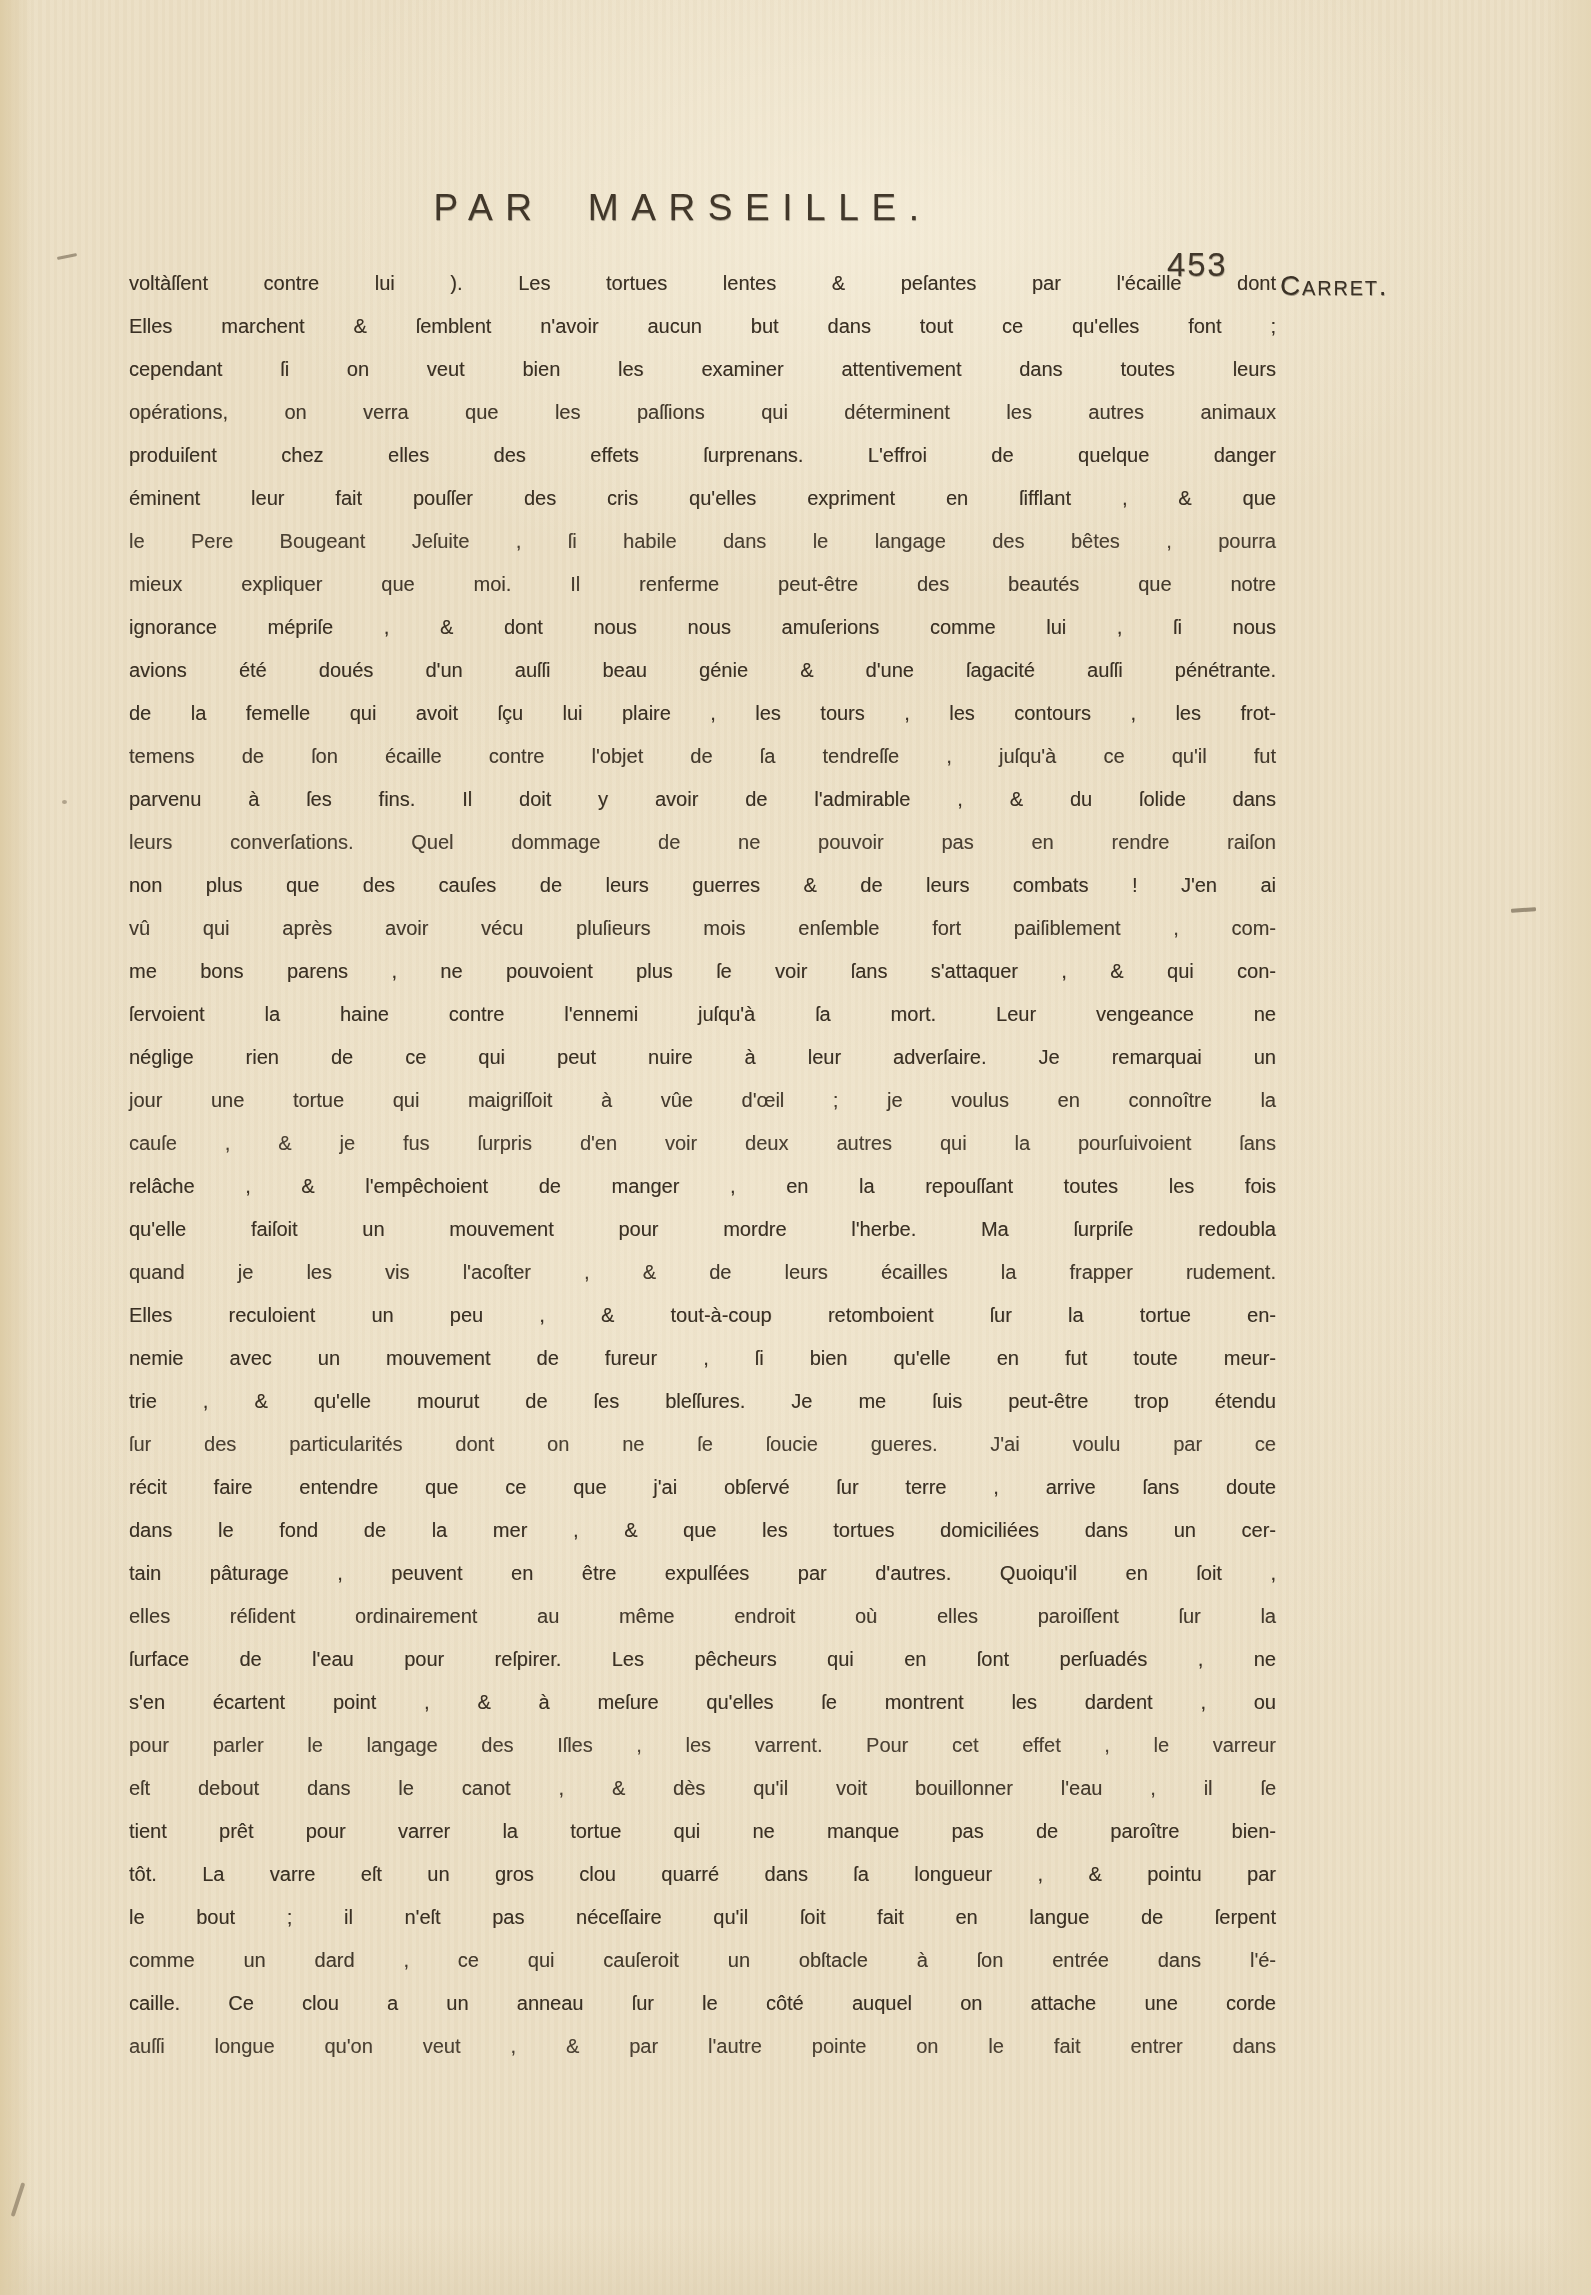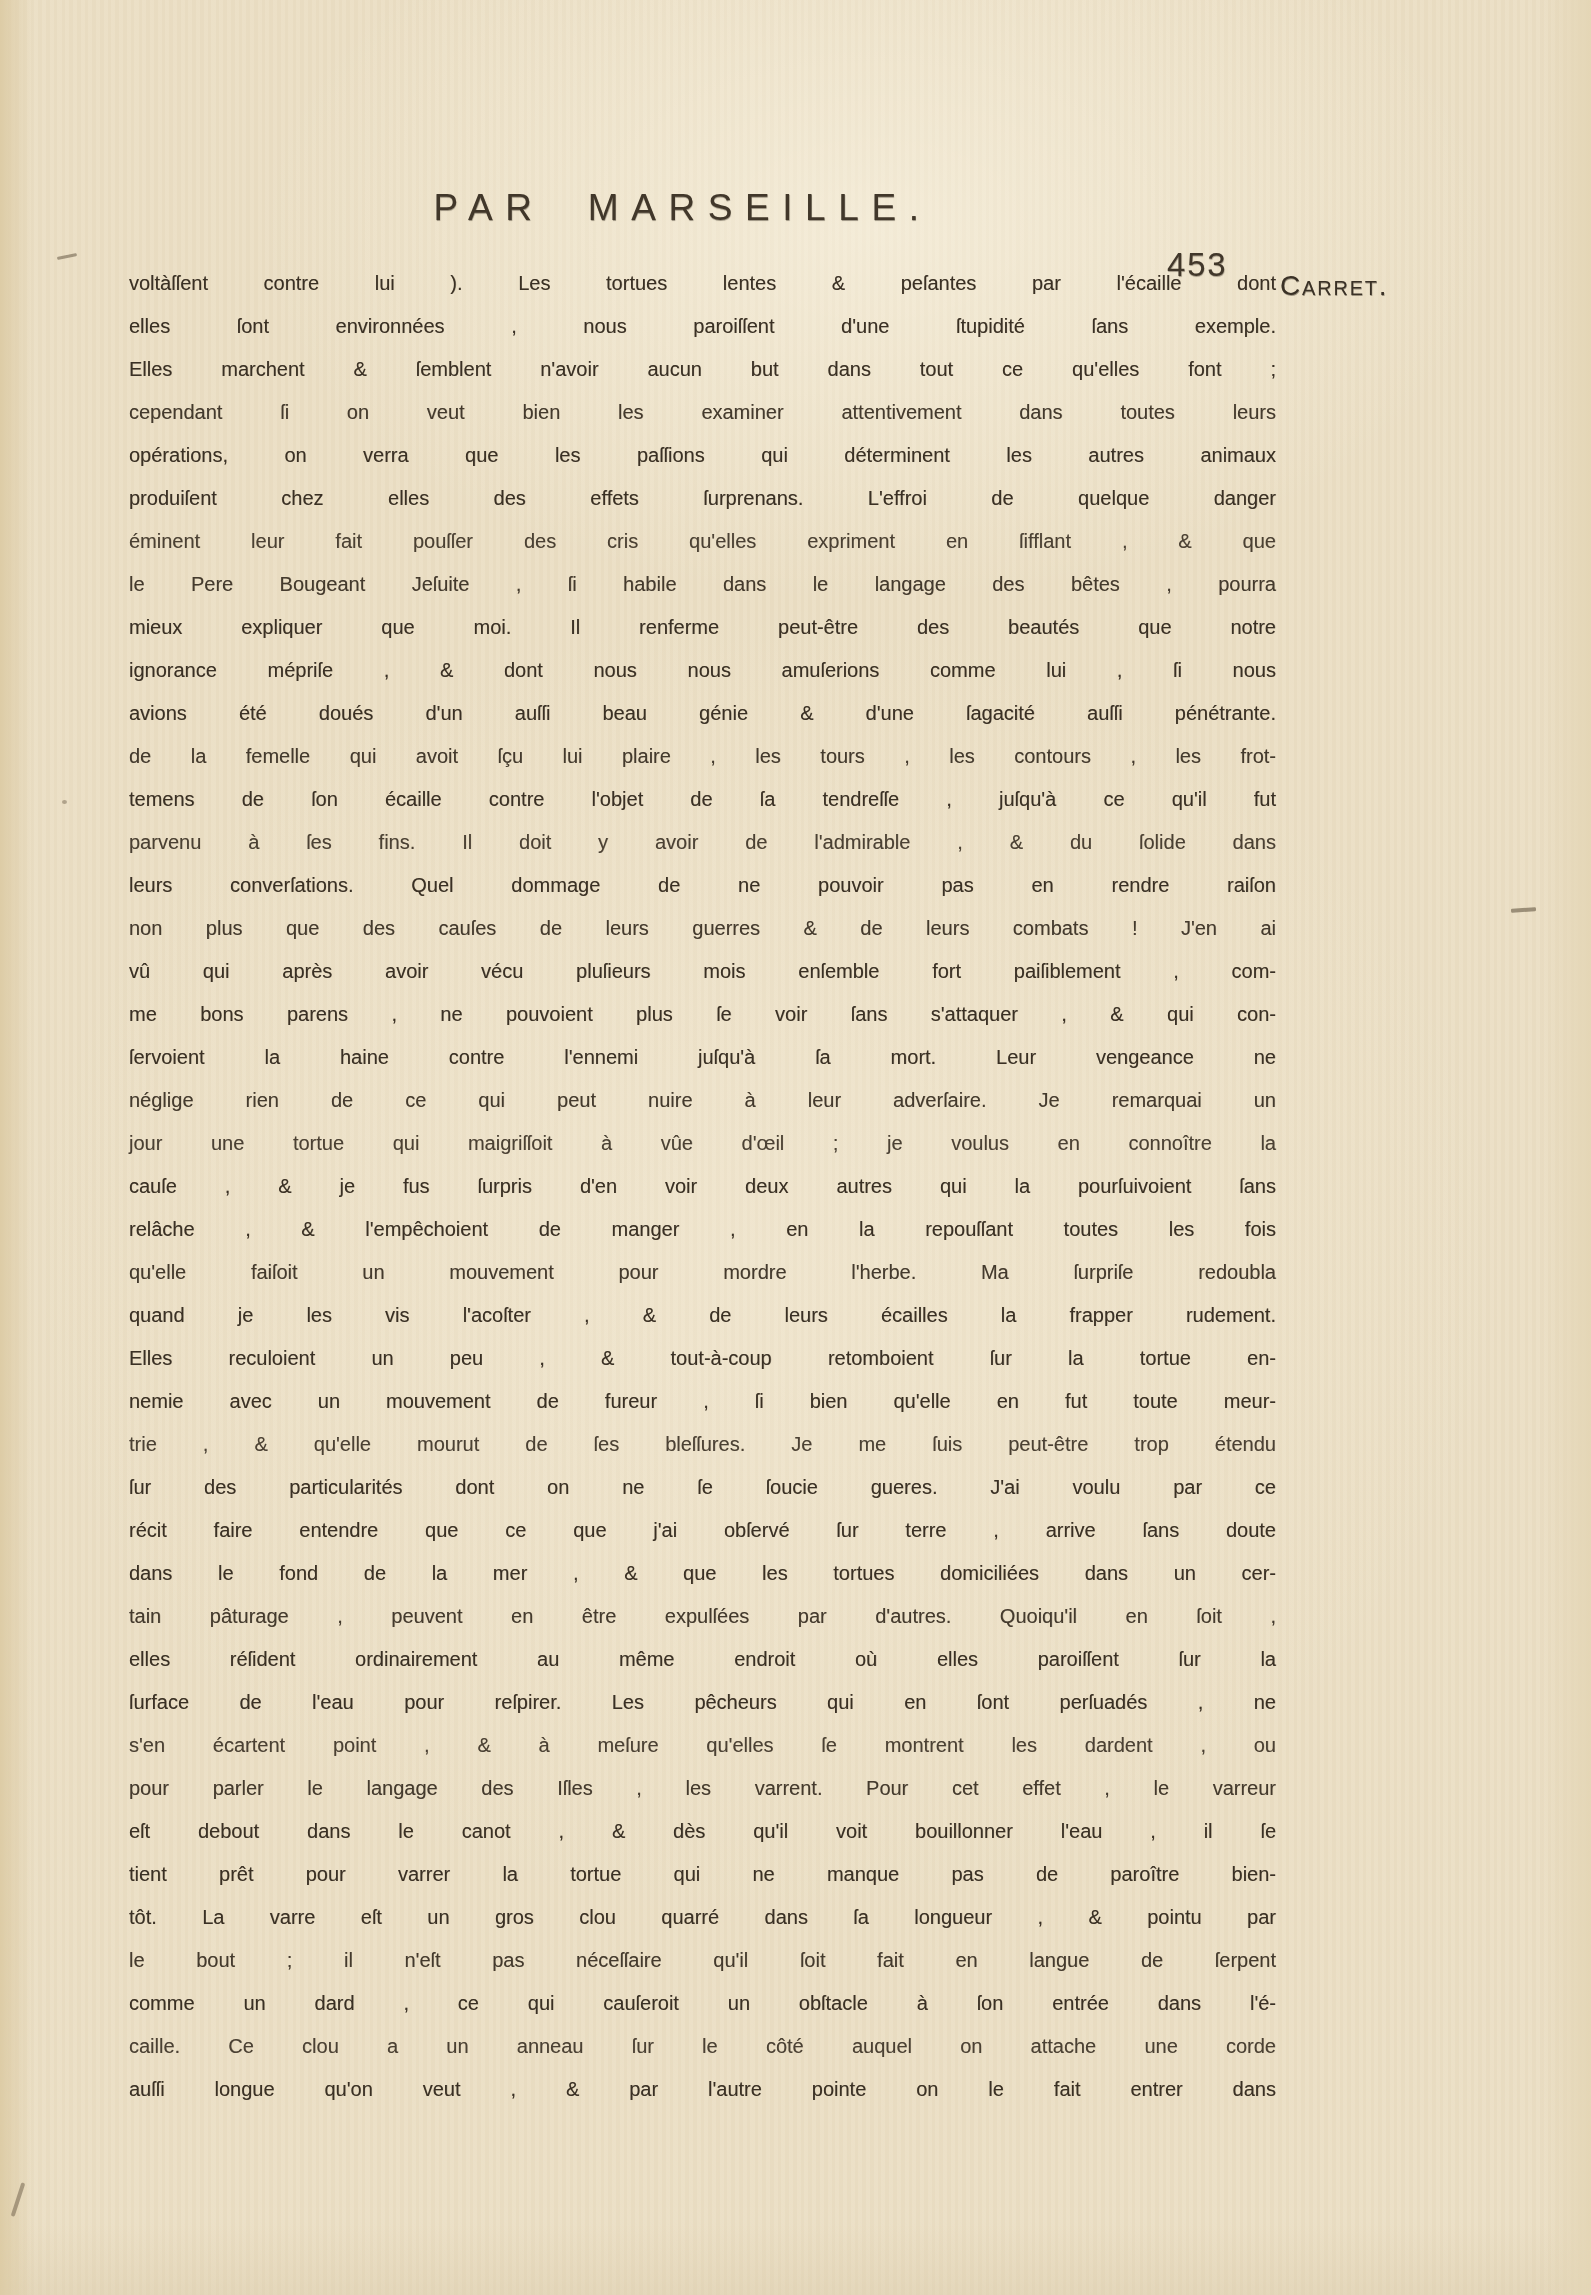--- a/index.html
+++ b/index.html
@@ -70,21 +70,20 @@
 <div class="page">
 
   <div class="running-head">PAR MARSEILLE.</div>
 
   <div class="page-number">453</div>
 
   <div class="margin-note">Carret.</div>
 
   <div class="textblock">
       <div class="line">voltàſſent contre lui ). Les tortues lentes &amp; peſantes par l'écaille dont</div>
-      <div class="line">elles ſont environnées , nous paroiſſent d'une ſtupidité ſans exemple.</div>
       <div class="line">Elles marchent &amp; ſemblent n'avoir aucun but dans tout ce qu'elles font ;</div>
       <div class="line">cependant ſi on veut bien les examiner attentivement dans toutes leurs</div>
       <div class="line">opérations, on verra que les paſſions qui déterminent les autres animaux</div>
       <div class="line">produiſent chez elles des effets ſurprenans. L'effroi de quelque danger</div>
       <div class="line">éminent leur fait pouſſer des cris qu'elles expriment en ſifflant , &amp; que</div>
       <div class="line">le Pere Bougeant Jeſuite , ſi habile dans le langage des bêtes , pourra</div>
       <div class="line">mieux expliquer que moi. Il renferme peut-être des beautés que notre</div>
       <div class="line">ignorance mépriſe , &amp; dont nous nous amuſerions comme lui , ſi nous</div>
       <div class="line">avions été doués d'un auſſi beau génie &amp; d'une ſagacité auſſi pénétrante.</div>
       <div class="line">de la femelle qui avoit ſçu lui plaire , les tours , les contours , les frot-</div>

